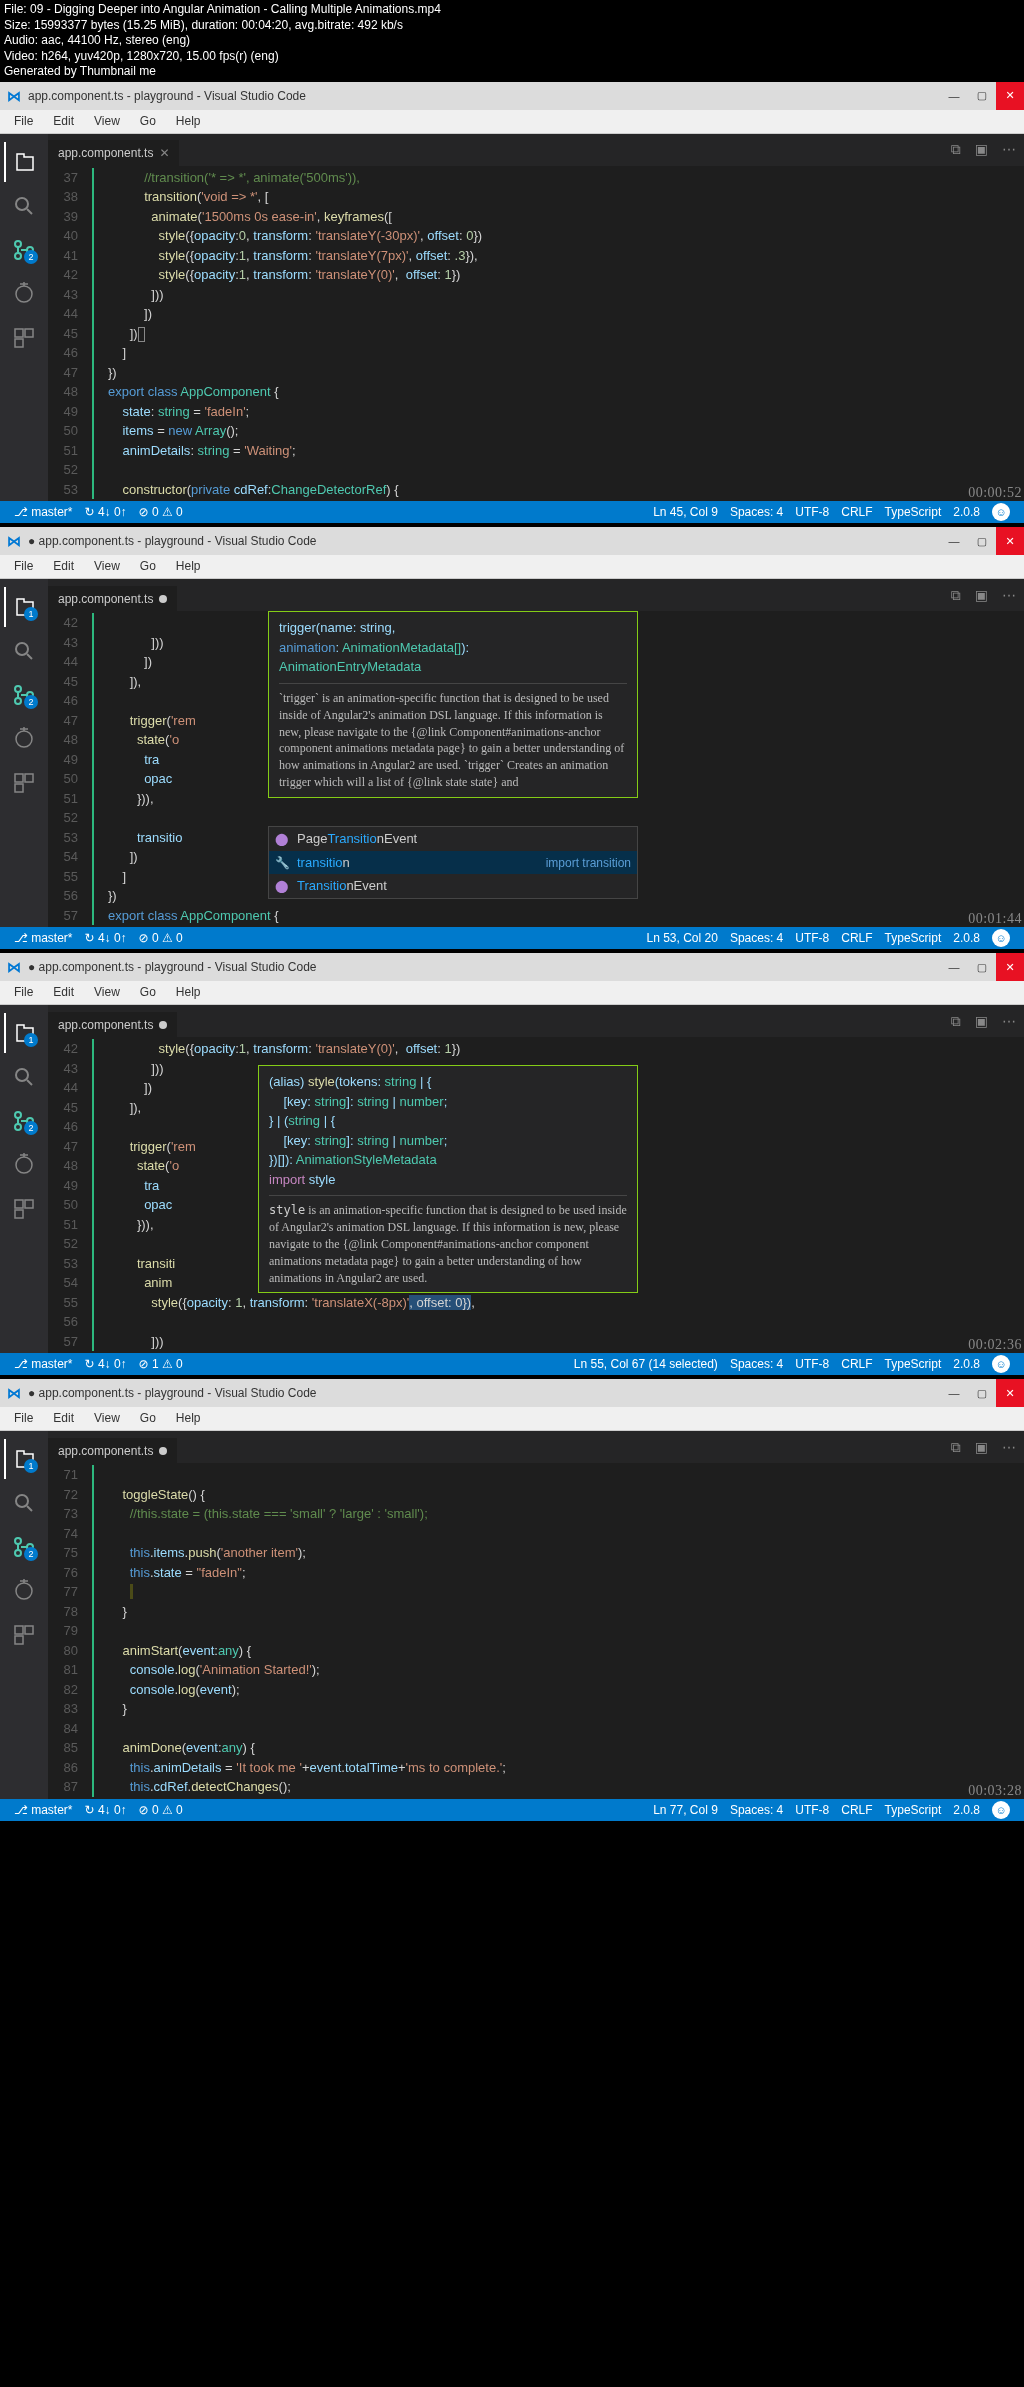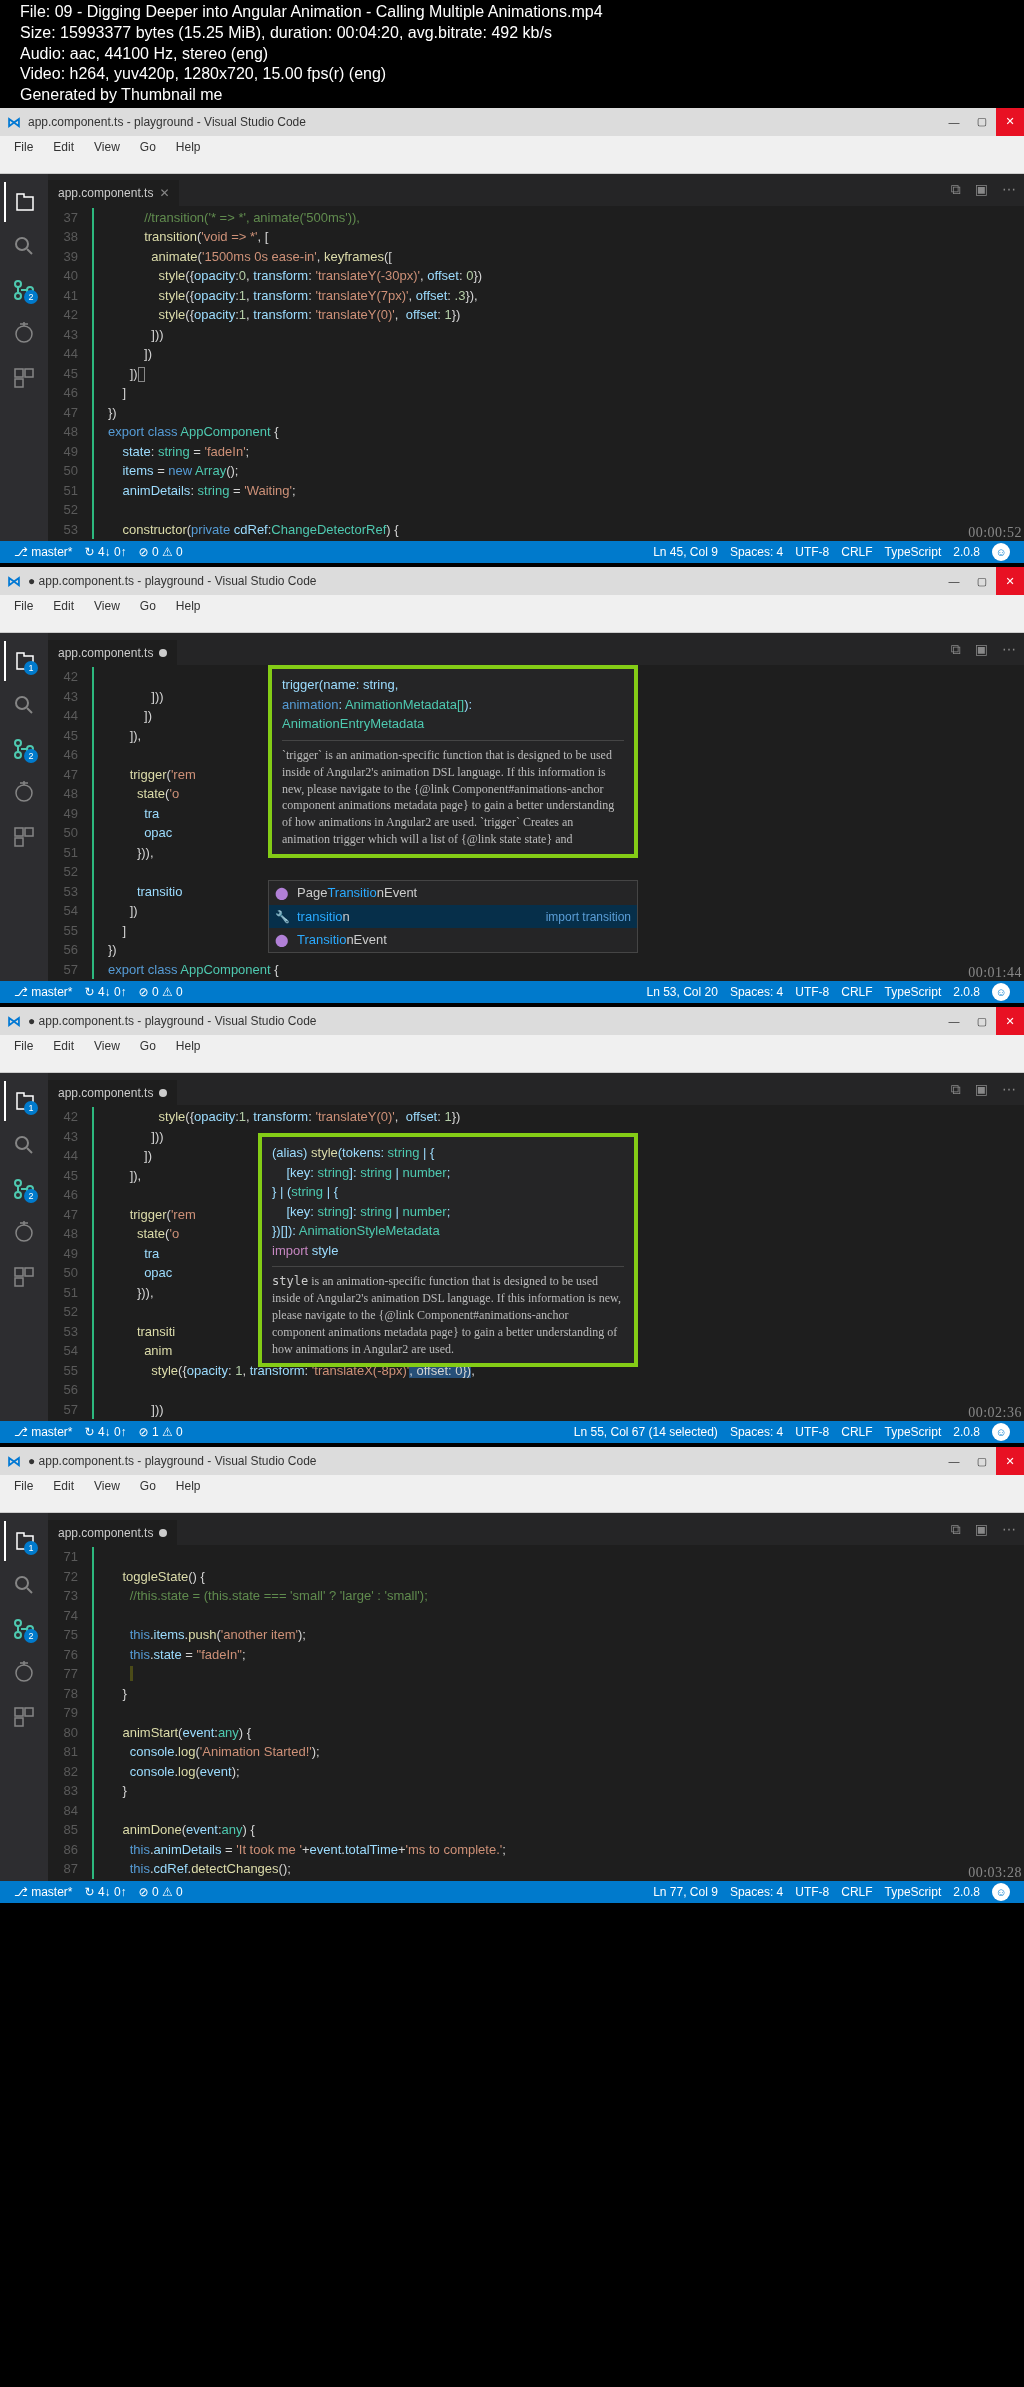--- a/index.html
+++ b/index.html
@@ -1,30 +1,30 @@
 <!DOCTYPE html>
 <html><head>
 <meta charset="utf-8">
 <style>
 * { margin: 0; padding: 0; box-sizing: border-box; font-family: 'Segoe UI', Tahoma, sans-serif; }
 body { background: #000; width: 1024px; }
-.header-info { color: #fff; font-family: Arial, sans-serif; font-size: 16px; padding: 2px 20px; line-height: 1.3; }
+.header-info { color: #fff; font-family: Arial, sans-serif; font-size: 12px; padding: 2px 4px; line-height: 1.3; }
 .header-info div { white-space: nowrap; }
 
 .vscode-window { background: #1e1e1e; margin-bottom: 4px; position: relative; }
 .timestamp { position: absolute; right: 2px; bottom: 22px; color: #888; font-size: 14px; font-family: Liberation Serif, serif; letter-spacing: 0.5px; z-index: 10; }
 
 .titlebar { background: #dcdcdc; display: flex; align-items: center; height: 28px; }
 .titlebar-icon { width: 28px; display: flex; justify-content: center; align-items: center; color: #0078d4; font-size: 14px; font-weight: bold; }
 .titlebar-title { flex: 1; text-align: left; color: #333; font-size: 12px; }
 .titlebar-controls { display: flex; }
 .titlebar-btn { width: 28px; height: 28px; display: flex; justify-content: center; align-items: center; font-size: 11px; color: #333; }
 .titlebar-btn.close { background: #e81123; color: #fff; }
 
-.menubar { background: #f0f0f0; display: flex; padding: 2px 4px; height: 38px; border-bottom: 1px solid #ccc; }
+.menubar { background: #f0f0f0; display: flex; padding: 2px 4px; height: 24px; border-bottom: 1px solid #ccc; }
 .menu-item { padding: 2px 10px; font-size: 12px; color: #333; }
 
 .main-area { display: flex; }
 .activitybar { width: 48px; background: #2d2d30; display: flex; flex-direction: column; align-items: center; padding-top: 8px; gap: 4px; }
 .activity-icon { width: 40px; height: 40px; display: flex; justify-content: center; align-items: center; color: #858585; font-size: 22px; position: relative; }
 .activity-icon.active { color: #fff; border-left: 2px solid #fff; }
 .activity-icon .icon-svg { width: 24px; height: 24px; }
 .badge { position: absolute; bottom: 6px; right: 6px; background: #007acc; color: #fff; border-radius: 50%; width: 14px; height: 14px; font-size: 9px; display: flex; justify-content: center; align-items: center; }
 
 .editor-area { flex: 1; display: flex; flex-direction: column; }
@@ -46,21 +46,21 @@
 .kw { color: #569cd6; }
 .cls { color: #4ec9b0; }
 .str { color: #ce9178; }
 .fn { color: #dcdcaa; }
 .num { color: #b5cea8; }
 .cmt { color: #608b4e; }
 .prop { color: #9cdcfe; }
 
 .cursor-box { border: 1px solid #888; display: inline-block; width: 7px; height: 15px; vertical-align: middle; }
 
-.tooltip { position: absolute; background: #252526; border: 4px solid #84cc16; color: #ccc; padding: 6px 10px; font-size: 13px; z-index: 5; font-family: Consolas, monospace; max-width: 380px; }
+.tooltip { position: absolute; background: #252526; border: 1px solid #84cc16; color: #ccc; padding: 6px 10px; font-size: 13px; z-index: 5; font-family: Consolas, monospace; max-width: 380px; }
 .tooltip .sig { color: #9cdcfe; margin-bottom: 6px; }
 .tooltip .desc { color: #bbb; font-family: 'Segoe UI'; font-size: 12px; line-height: 1.4; border-top: 1px solid #454545; padding-top: 6px; }
 .tooltip .param-name { color: #569cd6; }
 .tooltip .type { color: #4ec9b0; }
 .tooltip .imp { color: #c586c0; }
 .tooltip .code-ref { font-family: Consolas, monospace; color: #ccc; }
 
 .suggest { position: absolute; background: #252526; border: 1px solid #454545; font-size: 13px; z-index: 6; width: 370px; }
 .suggest-row { display: flex; align-items: center; padding: 2px 6px; color: #ccc; }
 .suggest-row.selected { background: #062f4a; }

